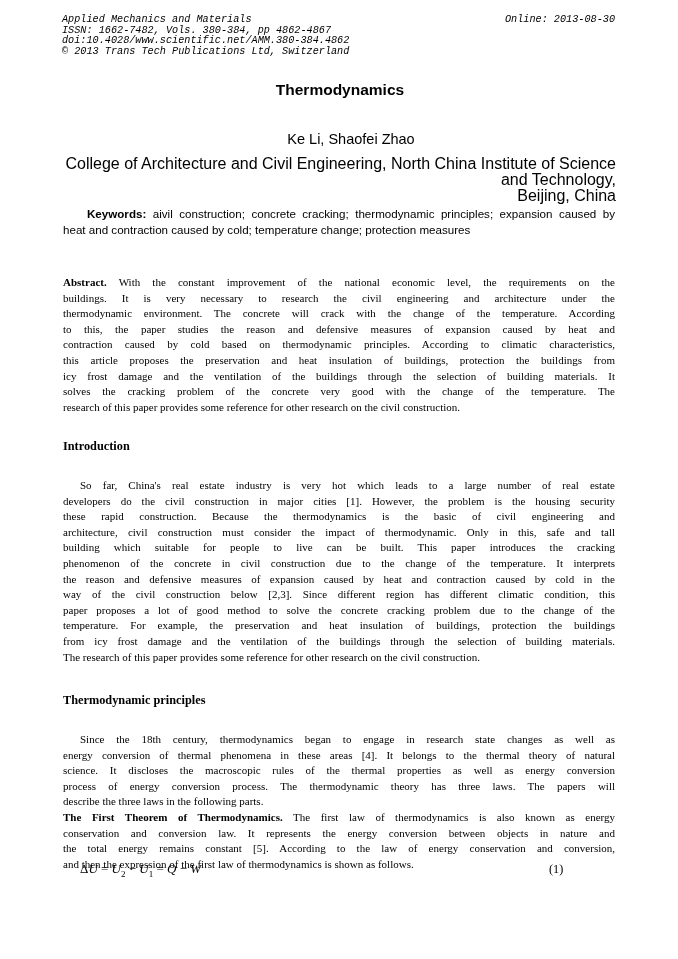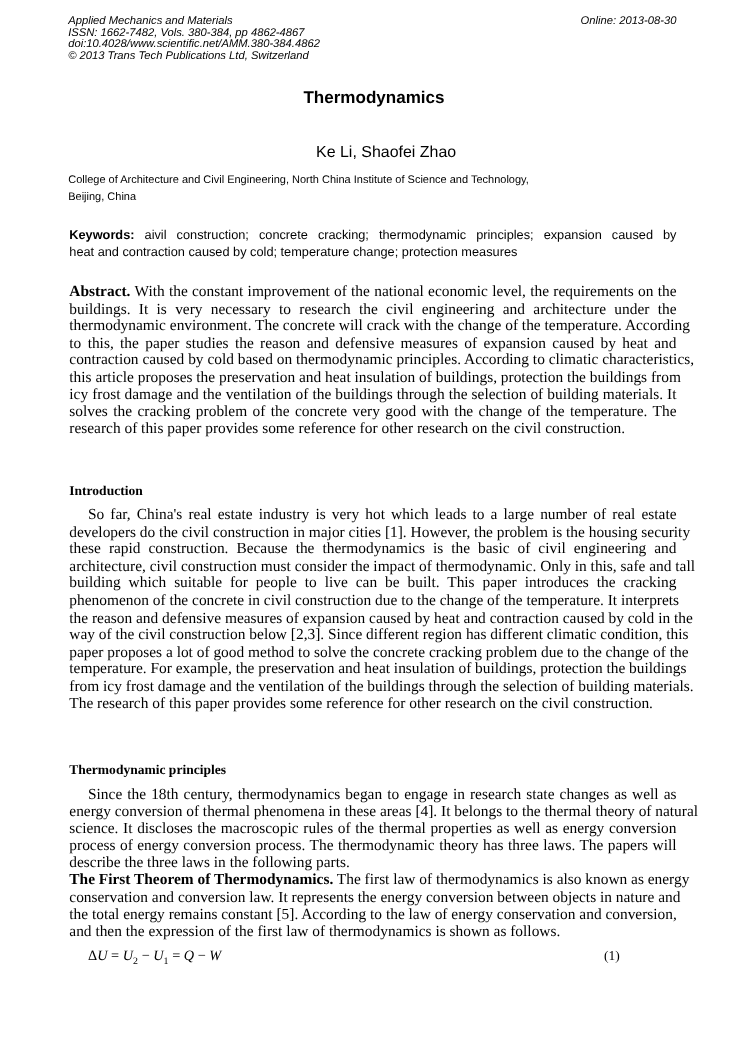--- a/index.html
+++ b/index.html
@@ -1,30 +1,30 @@
 <!DOCTYPE html>
 <html><head>
 <meta charset="utf-8">
 <style>
   html, body { margin: 0; padding: 0; background: #ffffff; }
   body { width: 678px; height: 959px; position: relative; overflow: hidden; color: #000; }
   .page { position: absolute; left: 0; top: 0; width: 678px; height: 959px; background: #fff; }
-  .hdr { position: absolute; font-family: Liberation Sans, sans-serif; font-style: italic; font-size: 10.2px; line-height: 10.6px; }
+  .hdr { position: absolute; font-family: Liberation Mono, monospace; font-style: italic; font-size: 10.2px; line-height: 10.6px; }
   .hdr-left { left: 62px; top: 15px; }
   .hdr-right { right: 63px; top: 15px; }
   .title { position: absolute; left: 70px; width: 540px; top: 80px; text-align: center;
            font-family: "Liberation Sans", sans-serif; font-weight: bold; font-size: 15.5px; line-height: 20px; }
   .authors { position: absolute; left: 0; width: 678px; top: 130px; text-align: center;
              font-family: "Liberation Sans", sans-serif; font-size: 14.5px; line-height: 18px; margin-left: 12px; }
-  .affil { position: absolute; left: 62px; width: 554px; top: 156px; text-align: left;
-           font-family: "Liberation Sans", sans-serif; font-size: 10px; line-height: 16px; }
+  .affil { position: absolute; left: 62px; width: 554px; top: 156px; text-align: right;
+           font-family: "Liberation Sans", sans-serif; font-size: 16px; line-height: 16px; }
   .keywords { position: absolute; left: 63px; width: 552px; top: 206px;
               font-family: "Liberation Sans", sans-serif; font-size: 11.6px; line-height: 16px; }
   .kw-label { font-weight: bold; }
-  .body { position: absolute; left: 63px; width: 552px; font-family: "Liberation Serif", serif; font-size: 14px; }
+  .body { position: absolute; left: 63px; width: 552px; font-family: "Liberation Serif", serif; font-size: 11px; margin-top: 17px; }
   .line { display: block; height: 15.6px; line-height: 15.6px; text-align: justify; text-align-last: justify; white-space: nowrap; }
   .line.last { text-align-last: left; }
   .line.indent { padding-left: 17px; }
   .bold { font-weight: bold; }
   .heading { font-weight: bold; font-size: 12.3px; line-height: 15.6px; position: absolute; left: 63px; font-family: "Liberation Serif", serif; }
   .eq { position: absolute; left: 80px; top: 861px; font-family: "Liberation Serif", serif; font-size: 13px; font-style: italic; }
   .eq .up { font-style: normal; }
   .eq sub { font-size: 9px; font-style: normal; }
   .eqnum { position: absolute; left: 549px; top: 862px; font-family: "Liberation Serif", serif; font-size: 12.3px; }
 </style>
@@ -46,21 +46,21 @@
   </div>
 
   <div class="authors">Ke Li, Shaofei Zhao</div>
 
   <div class="affil">
     <div>College of Architecture and Civil Engineering, North China Institute of Science and Technology,</div>
     <div>Beijing, China</div>
   </div>
 
   <div class="keywords">
-    <div class="line" style="height:16px;line-height:16px;"><span class="kw-label">Keywords:</span><span> aivil construction; concrete cracking; thermodynamic principles; expansion caused by</span></div>
+    <div class="line" style="height:16px;line-height:16px;margin-left:24px;"><span class="kw-label">Keywords:</span><span> aivil construction; concrete cracking; thermodynamic principles; expansion caused by</span></div>
     <div class="line last" style="height:16px;line-height:16px;">heat and contraction caused by cold; temperature change; protection measures</div>
   </div>
 
   <div class="body" style="top:258px;">
     <div class="line"><span class="bold">Abstract.</span><span> With the constant improvement of the national economic level, the requirements on the</span></div>
     <div class="line">buildings. It is very necessary to research the civil engineering and architecture under the</div>
     <div class="line">thermodynamic environment. The concrete will crack with the change of the temperature. According</div>
     <div class="line">to this, the paper studies the reason and defensive measures of expansion caused by heat and</div>
     <div class="line">contraction caused by cold based on thermodynamic principles. According to climatic characteristics,</div>
     <div class="line">this article proposes the preservation and heat insulation of buildings, protection the buildings from</div>

